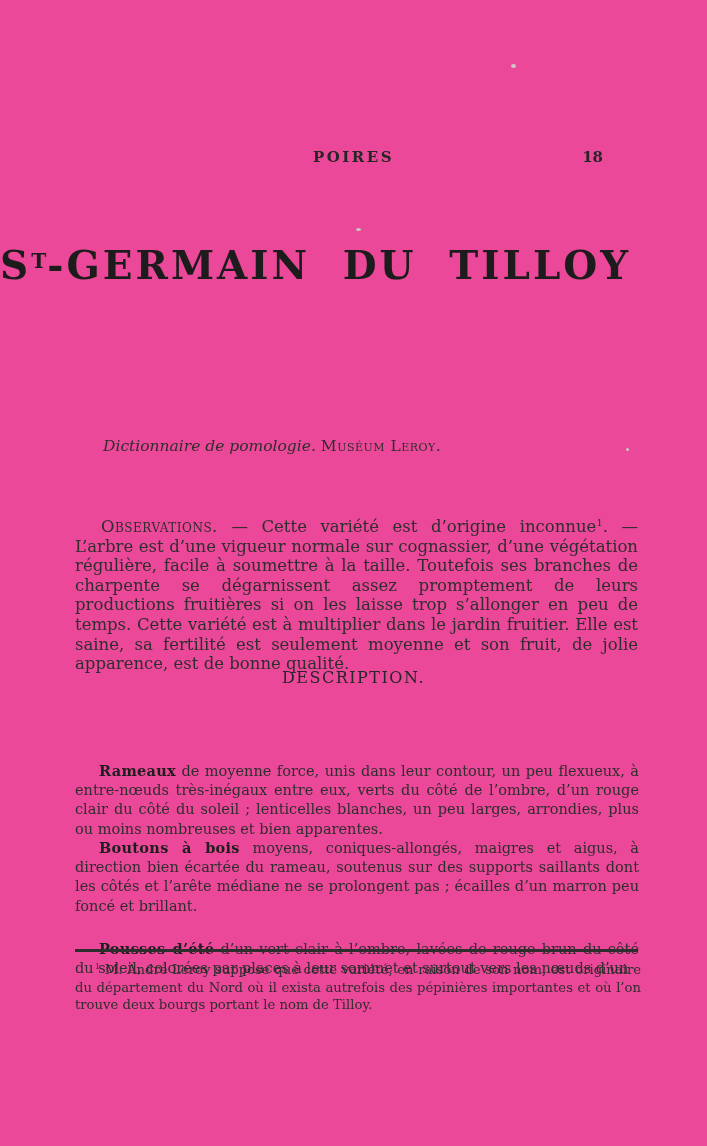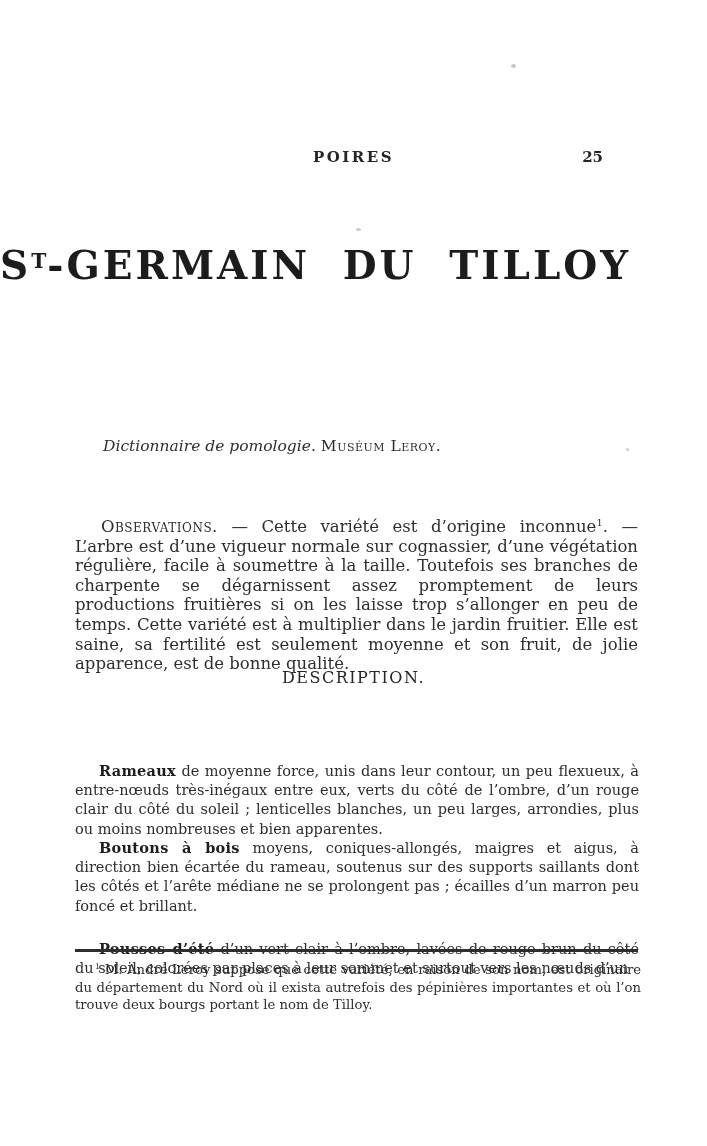--- a/index.html
+++ b/index.html
@@ -1,21 +1,21 @@
 <!DOCTYPE html>
 <html><head>
 <meta charset="utf-8">
 <style>
   html, body { margin: 0; padding: 0; background: #e8e8e8; }
   .page {
     position: relative;
     width: 707px;
     height: 1146px;
     margin: 0 auto;
-    background: #ffffff;
+    background: #ec4899;
     font-family: "DejaVu Serif", serif;
     color: #2b2b2b;
     overflow: hidden;
   }
 
   
   .running-head { position: absolute; top: 148px; left: 0; right: 0; height: 20px; }
   .running-head .section {
     display: block; text-align: center;
     font-size: 15px; font-weight: 700; letter-spacing: 2.5px;
@@ -97,21 +97,21 @@
   .speck-2 { top: 64px;  left: 511px; width: 5px; height: 4px; }
   .speck-3 { top: 448px; left: 626px; width: 3px; height: 3px; }
 </style>
 </head>
 <body>
 
 <div class="page">
 
   <div class="running-head">
     <span class="section">POIRES</span>
-    <span class="pagenum">25</span>
+    <span class="pagenum">18</span>
   </div>
 
   <div class="main-title"><span>S</span><span class="sup">T</span><span>-GERMAIN DU TILLOY</span></div>
 
 
   <div class="references">
     <p class="ref-line-1"><span class="ital">Dictionnaire de pomologie.</span> <span class="scaps">Muséum Leroy.</span></p>
   </div>
 
   <p class="observations"><span class="scaps">Observations.</span><span> — Cette variété est d’origine inconnue</span><span class="note-ref">1</span><span>. — L’arbre est d’une vigueur normale sur cognassier, d’une végétation régulière, facile à soumettre à la taille. Toutefois ses branches de charpente se dégarnissent assez promptement de leurs productions fruitières si on les laisse trop s’allonger en peu de temps. Cette variété est à multiplier dans le jardin fruitier. Elle est saine, sa fertilité est seulement moyenne et son fruit, de jolie apparence, est de bonne qualité.</span></p>

